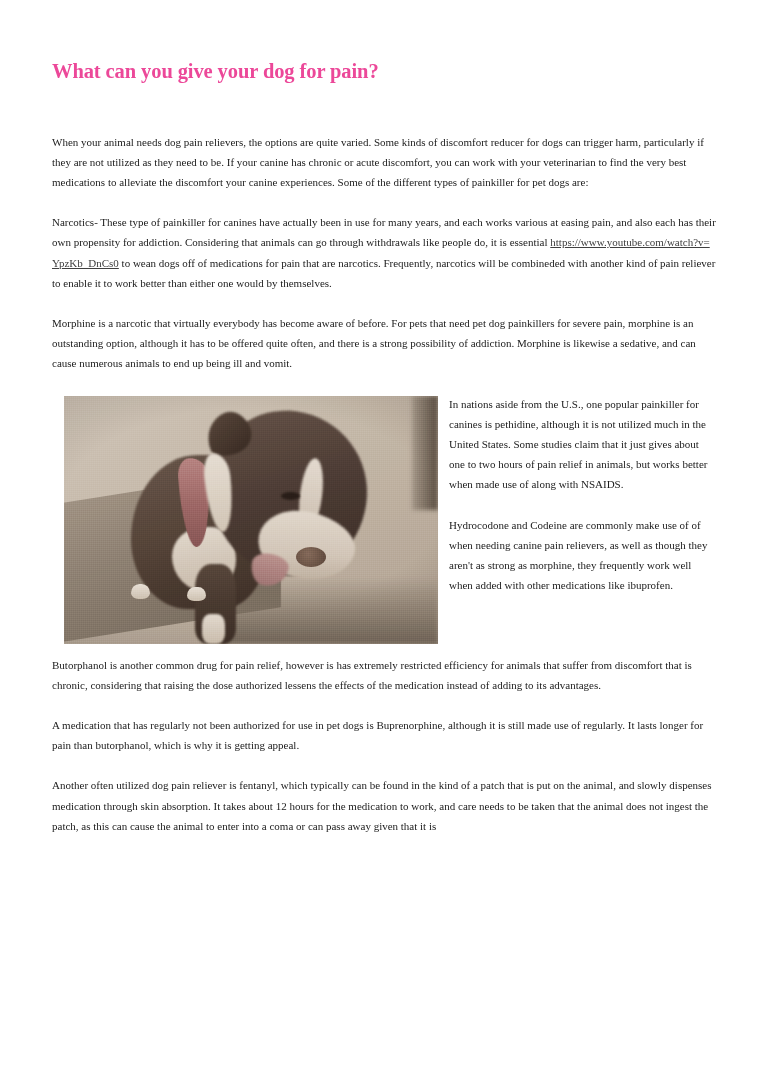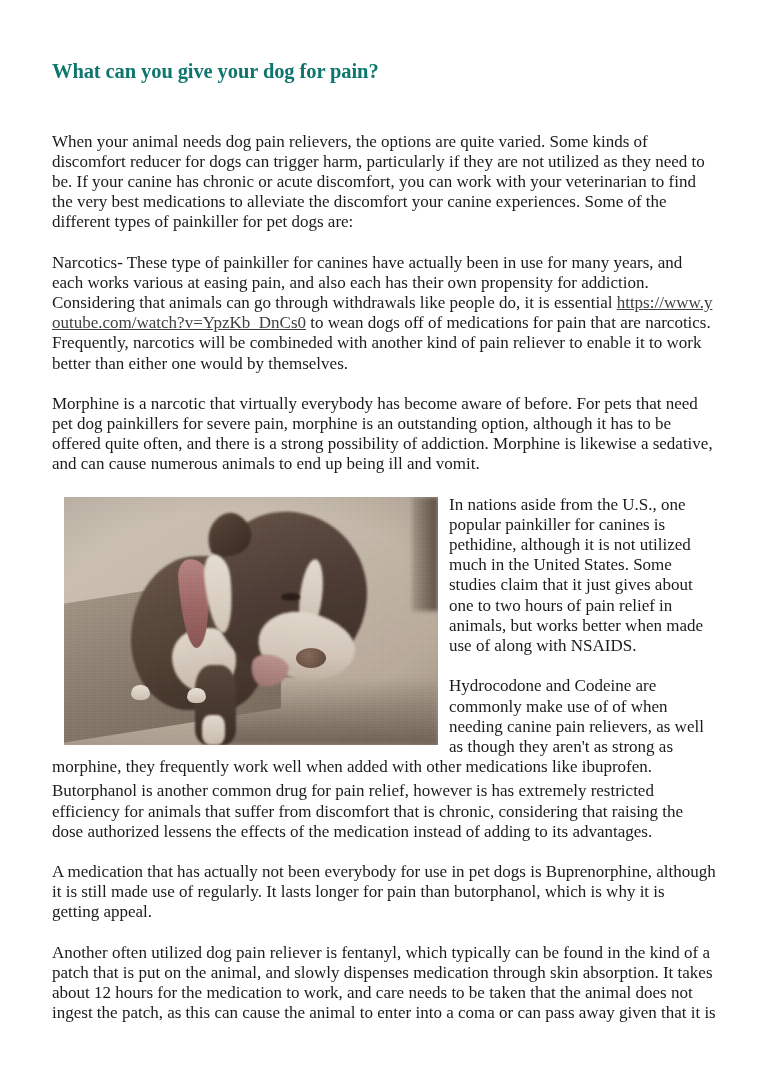--- a/index.html
+++ b/index.html
@@ -22,24 +22,24 @@
     box-sizing: border-box;
     padding: 52px 52px 0 52px;
   }
   .doc-title {
     font-size: 20.5px;
     font-weight: bold;
     line-height: 1.25;
     margin: 0;
     padding-top: 7px;
     letter-spacing: -0.1px;
-    color: #0f766e;
+    color: #ec4899;
   }
   .body-text {
-    font-size: 17px;
+    font-size: 11px;
     line-height: 20.2px;
     color: #1b1b1b;
     margin: 0;
     text-align: left;
     hyphens: none;
   }
   p.para {
     margin: 0 0 20px 0;
   }
   p.first-para {
@@ -310,17 +310,17 @@
     </figure>
 
     <div class="side-col body-text">
       <p>In nations aside from the U.S., one popular painkiller for canines is pethidine, although it is not utilized much in the United States. Some studies claim that it just gives about one to two hours of pain relief in animals, but works better when made use of along with NSAIDS.</p>
       <p>Hydrocodone and Codeine are commonly make use of of when needing canine pain relievers, as well as though they aren't as strong as morphine, they frequently work well when added with other medications like ibuprofen.</p>
     </div>
   </div>
 
   <p class="body-text para">Butorphanol is another common drug for pain relief, however is has extremely restricted efficiency for animals that suffer from discomfort that is chronic, considering that raising the dose authorized lessens the effects of the medication instead of adding to its advantages.</p>
 
-  <p class="body-text para">A medication that has actually not been everybody for use in pet dogs is Buprenorphine, although it is still made use of regularly. It lasts longer for pain than butorphanol, which is why it is getting appeal.</p>
+  <p class="body-text para">A medication that has regularly not been authorized for use in pet dogs is Buprenorphine, although it is still made use of regularly. It lasts longer for pain than butorphanol, which is why it is getting appeal.</p>
 
   <p class="body-text para">Another often utilized dog pain reliever is fentanyl, which typically can be found in the kind of a patch that is put on the animal, and slowly dispenses medication through skin absorption. It takes about 12 hours for the medication to work, and care needs to be taken that the animal does not ingest the patch, as this can cause the animal to enter into a coma or can pass away given that it is</p>
 
 </div>
 
 </body></html>

